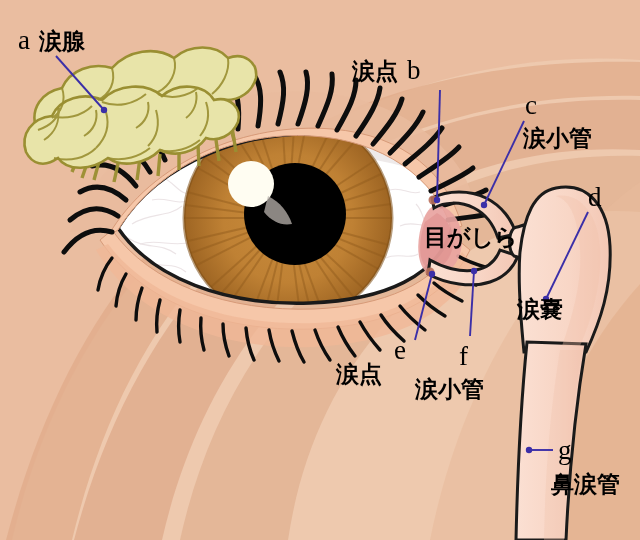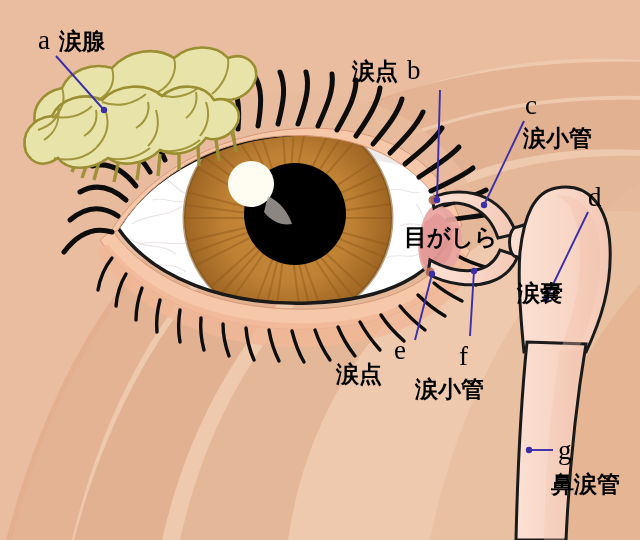--- a/index.html
+++ b/index.html
@@ -351,37 +351,37 @@
         </g>
         <g>
           <line x1="553" y1="450" x2="529" y2="450"></line>
             <circle cx="529" cy="450" r="3.2" stroke="none"></circle>
         </g>
       </g>
 
     </g>
   </svg>
 
-  <div class="lbl" style="left:18px; top:27px;margin-left:20px;">
+  <div class="lbl" style="left:18px; top:27px;">
     <span class="ltr">a</span><span class="sp"></span><span class="jp">涙腺</span>
   </div>
 
   <div class="lbl" style="left:352px; top:57px;">
     <span class="jp">涙点</span><span class="sp"></span><span class="ltr">b</span>
   </div>
 
   <div class="lbl stack" style="left:525px; top:92px;">
     <span class="row"><span class="ltr">c</span></span>
     <span class="row" style="margin-top:8px; margin-left:-2px;"><span class="jp">涙小管</span></span>
   </div>
 
   <div class="lbl" style="left:588px; top:184px;">
     <span class="ltr">d</span>
   </div>
-  <div class="lbl" style="left:517px; top:282px;">
+  <div class="lbl" style="left:517px; top:298px;">
     <span class="jp">涙嚢</span>
   </div>
 
   <div class="lbl" style="left:394px; top:337px;">
     <span class="ltr">e</span>
   </div>
   <div class="lbl" style="left:336px; top:363px;">
     <span class="jp">涙点</span>
   </div>
 
@@ -392,17 +392,17 @@
     <span class="jp">涙小管</span>
   </div>
 
   <div class="lbl" style="left:558px; top:437px;">
     <span class="ltr">g</span>
   </div>
   <div class="lbl" style="left:551px; top:473px;">
     <span class="jp">鼻涙管</span>
   </div>
 
-  <div class="lbl" style="left:404px; top:226px;">
+  <div class="lbl" style="left:424px; top:226px;">
     <span class="jp">目がしら</span>
   </div>
 
 </div>
 
 </body></html>

